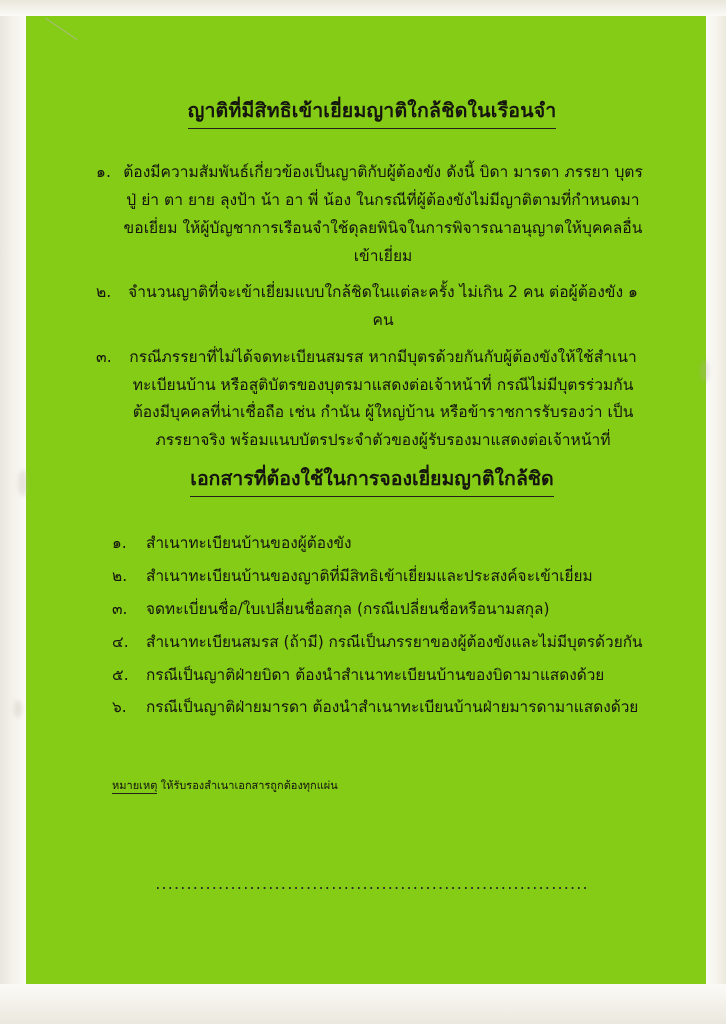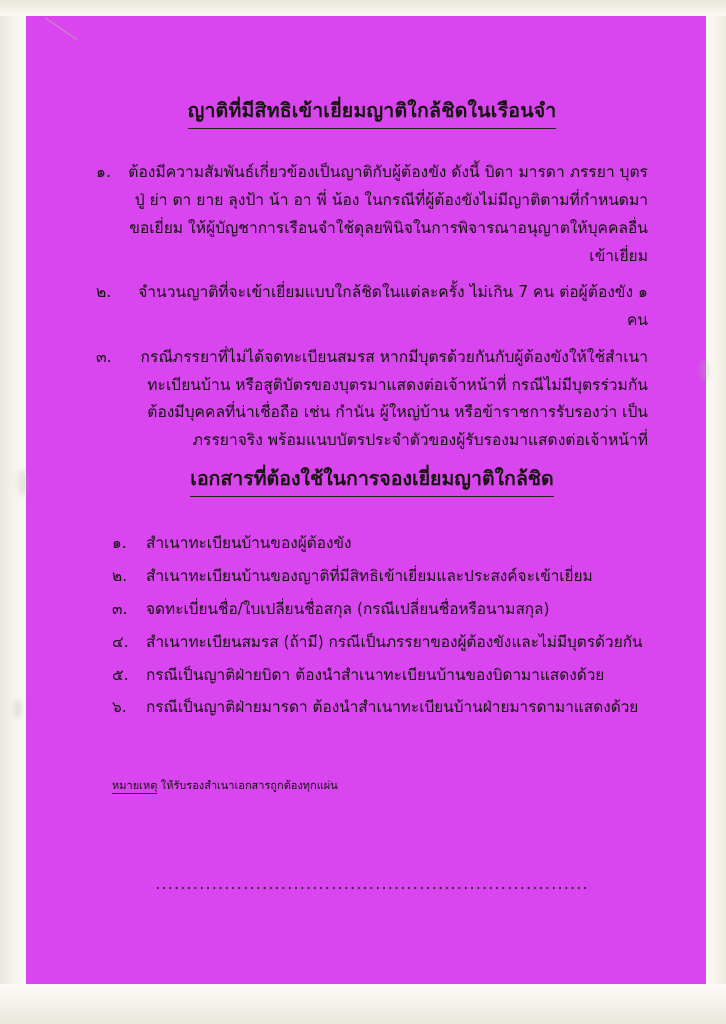--- a/index.html
+++ b/index.html
@@ -13,21 +13,21 @@
     position: relative;
     font-family: "DejaVu Sans", sans-serif;
     color: #15140f;
     overflow: hidden;
   }
 
   
   .page {
     position: absolute;
     inset: 0;
-    background: #d946ef;
+    background: #84cc16;
   }
   .paper-edge-left {
     position: absolute;
     left: 0; top: 0; bottom: 0;
     width: 26px;
     background: linear-gradient(to right, #e8e6dd 0%, #f3f1ea 45%, #fbfaf6 100%);
   }
   .paper-edge-right {
     position: absolute;
     right: 0; top: 0; bottom: 0;
@@ -101,21 +101,21 @@
     line-height: 1.78;
   }
   ol.rules > li .num {
     flex: 0 0 auto;
     width: 22px;
     text-align: left;
     font-size: 15.6px;
   }
   ol.rules > li .body {
     flex: 1 1 auto;
-    text-align: right;
+    text-align: center;
   }
 
   .subtitle-block {
     text-align: center;
   }
   h2.doc-subtitle {
     font-size: 19.5px;
     font-weight: 700;
     margin: 0;
     display: inline-block;
@@ -187,21 +187,21 @@
       </h1>
     </div>
 
     <ol class="rules">
       <li>
         <span class="num">๑.</span>
         <span class="body">ต้องมีความสัมพันธ์เกี่ยวข้องเป็นญาติกับผู้ต้องขัง ดังนี้ บิดา มารดา ภรรยา บุตร ปู่ ย่า ตา ยาย ลุงป้า น้า อา พี่ น้อง ในกรณีที่ผู้ต้องขังไม่มีญาติตามที่กำหนดมาขอเยี่ยม ให้ผู้บัญชาการเรือนจำใช้ดุลยพินิจในการพิจารณาอนุญาตให้บุคคลอื่นเข้าเยี่ยม</span>
       </li>
       <li>
         <span class="num">๒.</span>
-        <span class="body">จำนวนญาติที่จะเข้าเยี่ยมแบบใกล้ชิดในแต่ละครั้ง ไม่เกิน 7 คน ต่อผู้ต้องขัง ๑ คน</span>
+        <span class="body">จำนวนญาติที่จะเข้าเยี่ยมแบบใกล้ชิดในแต่ละครั้ง ไม่เกิน 2 คน ต่อผู้ต้องขัง ๑ คน</span>
       </li>
       <li>
         <span class="num">๓.</span>
         <span class="body">กรณีภรรยาที่ไม่ได้จดทะเบียนสมรส หากมีบุตรด้วยกันกับผู้ต้องขังให้ใช้สำเนาทะเบียนบ้าน หรือสูติบัตรของบุตรมาแสดงต่อเจ้าหน้าที่ กรณีไม่มีบุตรร่วมกัน ต้องมีบุคคลที่น่าเชื่อถือ เช่น กำนัน ผู้ใหญ่บ้าน หรือข้าราชการรับรองว่า เป็นภรรยาจริง พร้อมแนบบัตรประจำตัวของผู้รับรองมาแสดงต่อเจ้าหน้าที่</span>
       </li>
     </ol>
 
     <div class="subtitle-block">
       <h2 class="doc-subtitle">เอกสารที่ต้องใช้ในการจองเยี่ยมญาติใกล้ชิด</h2>
     </div>

